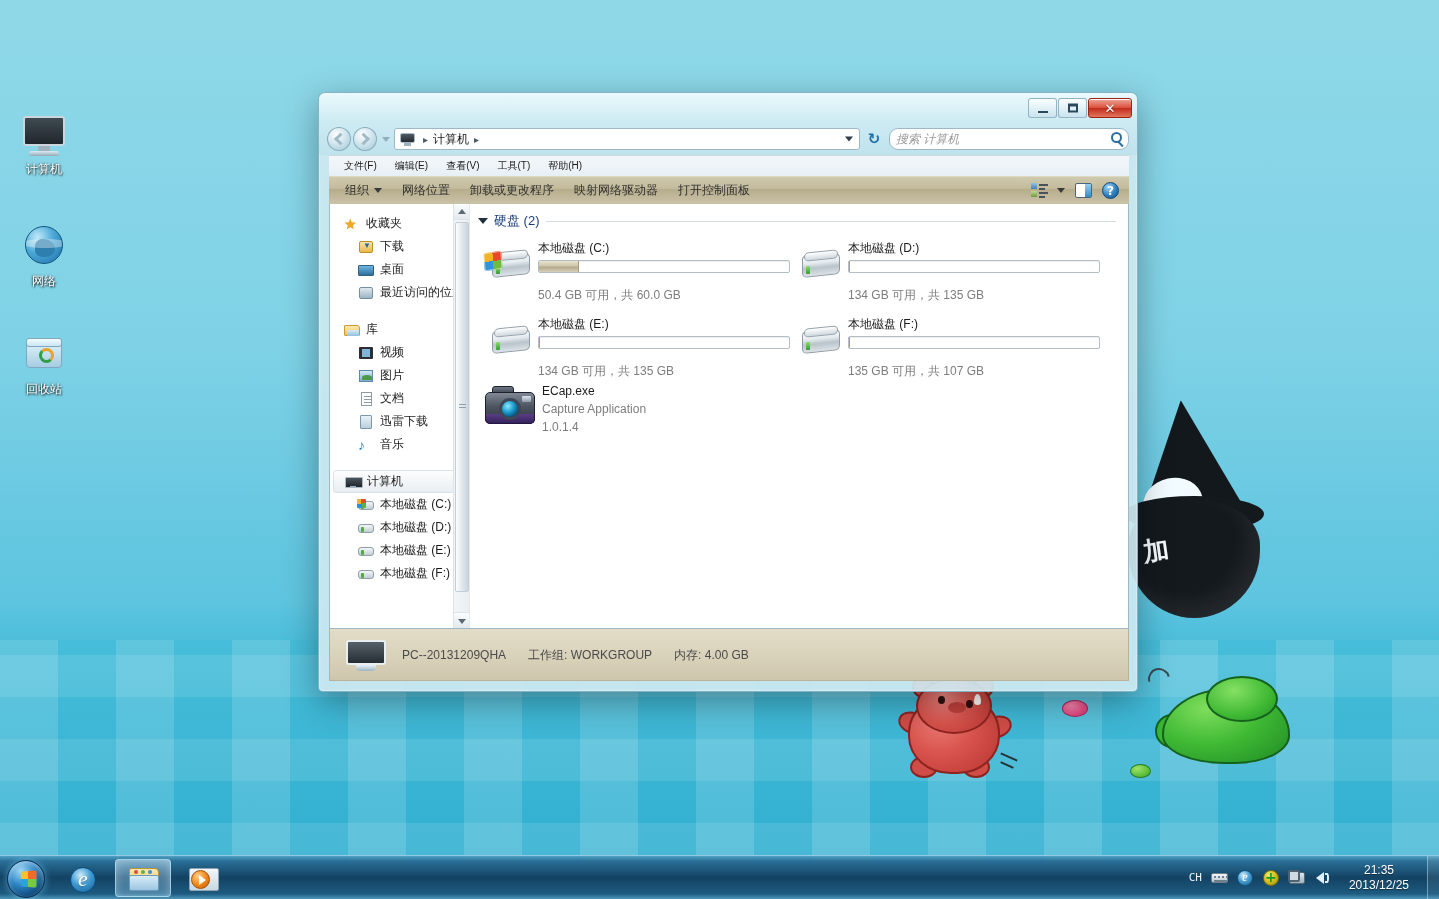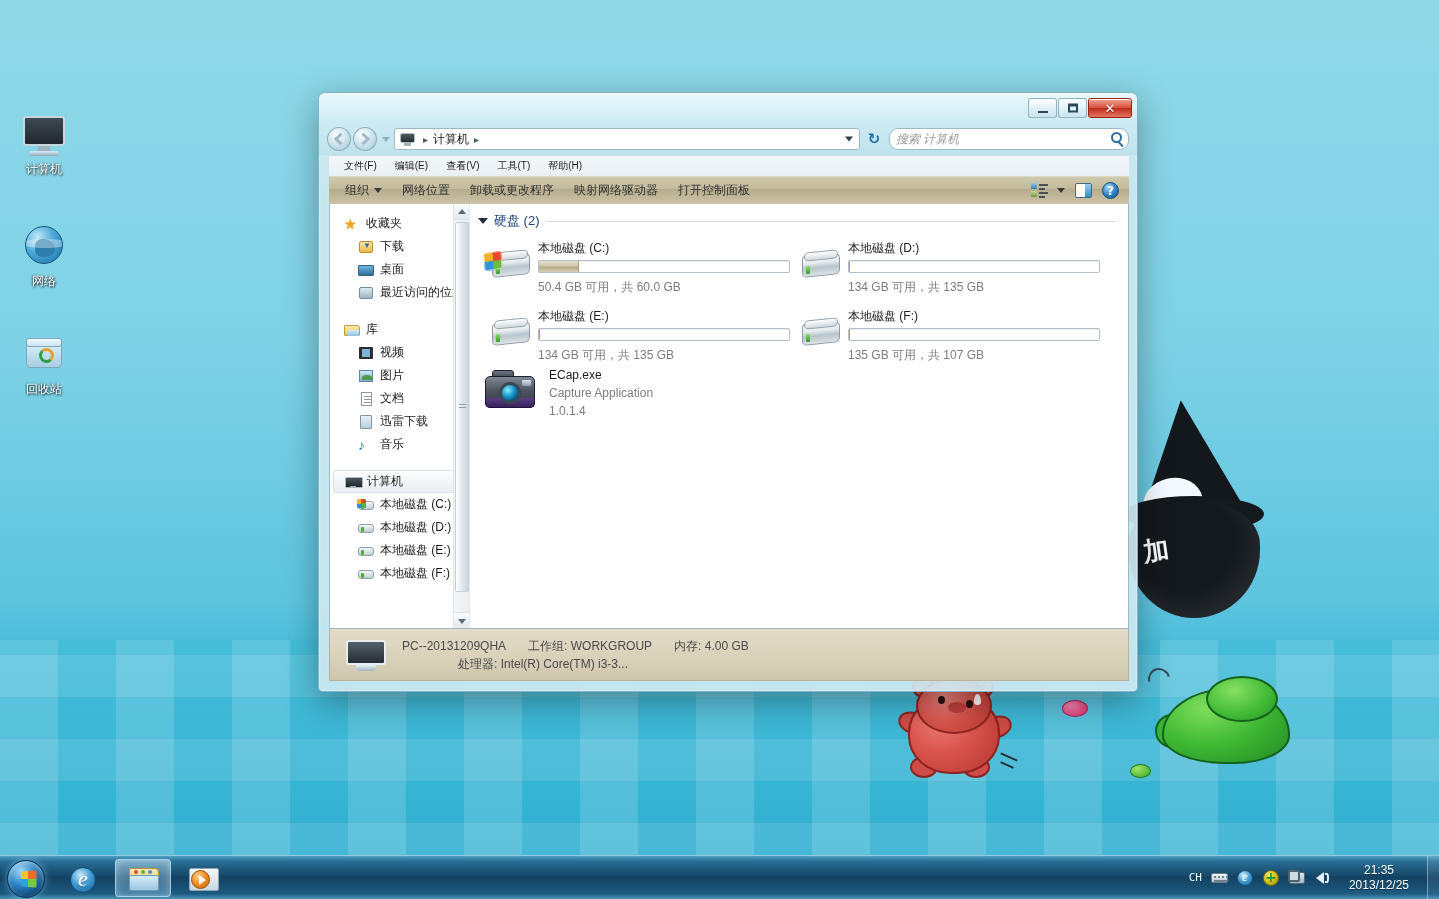--- a/index.html
+++ b/index.html
@@ -447,23 +447,23 @@
   .dname { font-size:12px; color:#1b1b1b; margin-bottom:3px; white-space:nowrap; }
   .dbar {
     height:13px; background:#ffffff; border:1px solid #b3bfc7; border-radius:2px;
     position:relative; overflow:hidden; box-shadow: inset 0 1px 1px rgba(0,0,0,.07);
   }
   .dbar-fill {
     position:absolute; left:0; top:0; bottom:0;
     background: linear-gradient(to bottom,#e8e2cf 0%,#cfc6ac 45%,#b4a98a 55%,#d6cfba 100%);
     border-right:1px solid #a99d7e;
   }
-  .dfree { font-size:12px; color:#7d7d7d; margin-top:6px; white-space:nowrap; }
-
-  .netitem { display:flex; gap:11px; padding-left:8px; cursor:default; }
+  .dfree { font-size:12px; color:#7d7d7d; margin-top:14px; white-space:nowrap; }
+
+  .netitem { display:flex; gap:4px; padding-left:8px; cursor:default; }
   .cam {
     width:56px; height:42px; position:relative; flex:none; margin-top:2px;
   }
   .cam-body {
     position:absolute; left:3px; top:8px; width:50px; height:32px;
     background: linear-gradient(to bottom,#7f8894 0%,#4d5560 45%,#2d3440 100%);
     border:1px solid #1b2029; border-radius:5px;
   }
   .cam-bump {
     position:absolute; left:10px; top:2px; width:22px; height:9px;
@@ -958,24 +958,20 @@
           <div class="sb-mon-b"></div>
       </div>
       <div class="sb-text">
         <div class="sb-row">
           <span>PC--20131209QHA</span>
           <span><span class="sb-lbl">工作组:</span>
             <span>WORKGROUP</span></span>
           <span><span class="sb-lbl">内存:</span>
             <span>4.00 GB</span></span>
         </div>
-        <div class="sb-indent">
-          <span class="sb-lbl">处理器:</span>
-          <span>Intel(R) Core(TM) i3-3...</span>
-        </div>
       </div>
     </div>
   </div>
 </div>
 
 <div id="taskbar">
   <div class="startorb">
     <div class="orb">
         <div class="orb-flag"></div>
       </div>

